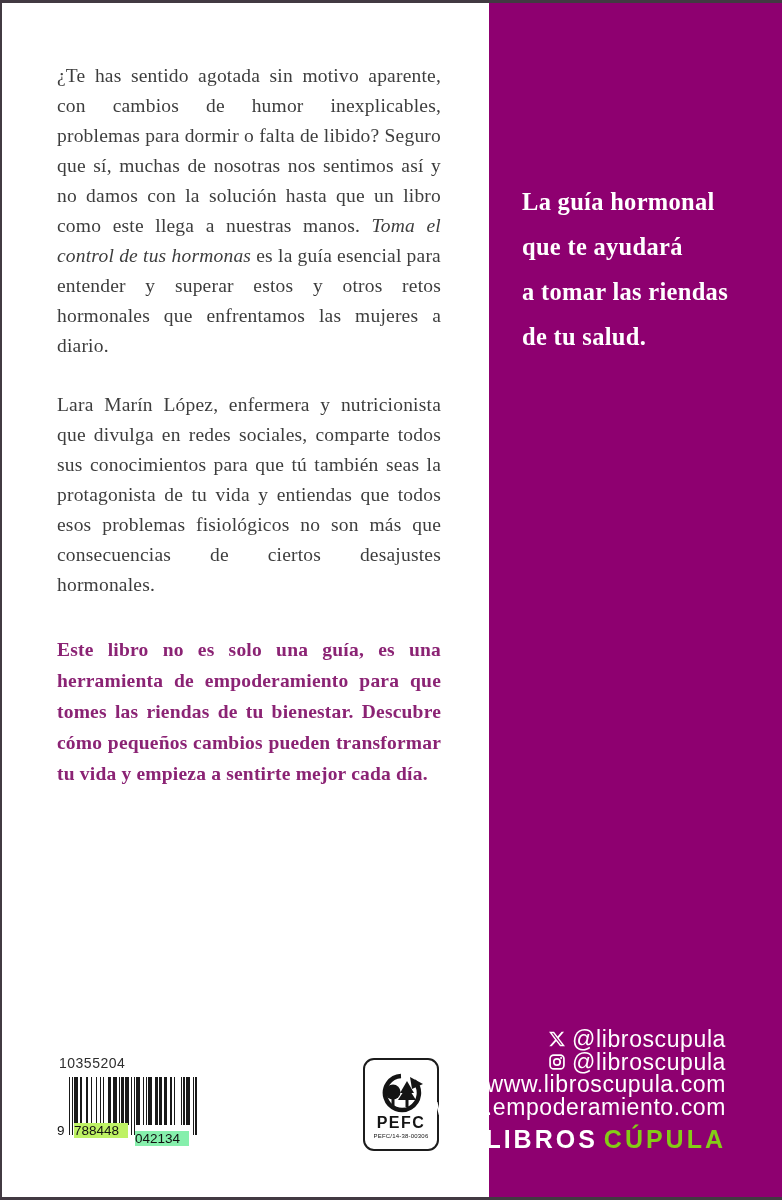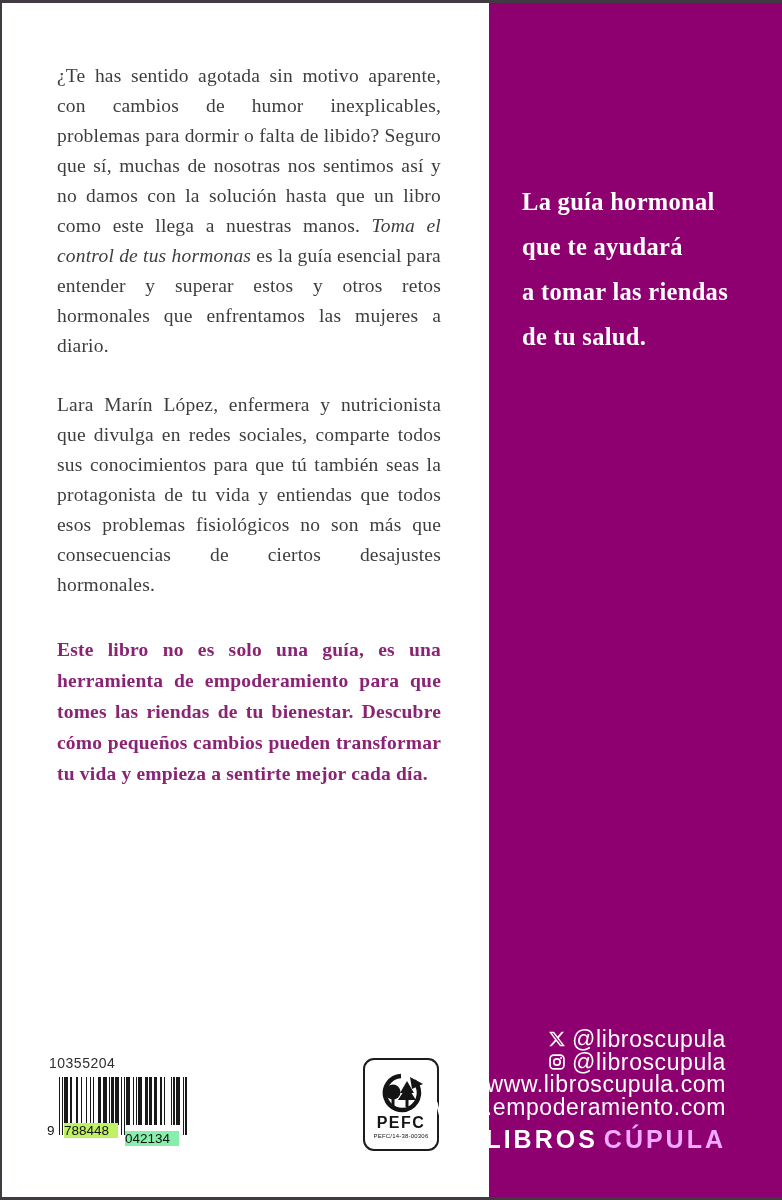--- a/index.html
+++ b/index.html
@@ -38,21 +38,21 @@
     font-size: 19.5px;
     line-height: 31px;
     font-weight: bold;
     text-align: justify;
     letter-spacing: 0.2px;
   }
 
   
   .barcode-block {
     position: absolute;
-    left: 45px;
+    left: 55px;
     top: 1052px;
     width: 150px;
   }
   .product-code {
     font-family: "Liberation Sans", sans-serif;
     font-size: 14px;
     color: #2e2e2e;
     letter-spacing: 0.5px;
     margin-left: 2px;
     margin-bottom: 6px;
@@ -158,21 +158,21 @@
   .social-line svg { display: block; }
   .publisher-logo {
     margin-top: 7px;
     font-family: "Liberation Sans", sans-serif;
     font-weight: bold;
     font-size: 25px;
     letter-spacing: 3px;
     white-space: nowrap;
   }
   .logo-libros { color: #ffffff; }
-  .logo-cupula { color: #f0abfc; margin-left: 6px; }
+  .logo-cupula { color: #84cc16; margin-left: 6px; }
 </style>
 </head>
 <body>
 
 <div class="page">
 
   <div class="left-col">
     <p class="body-para"><span>¿Te has sentido agotada sin motivo aparente, con cambios de humor inexplicables, problemas para dormir o falta de libido? Seguro que sí, muchas de nosotras nos sentimos así y no damos con la solución hasta que un libro como este llega a nuestras manos. </span><em>Toma el control de tus hormonas</em><span> es la guía esencial para entender y superar estos y otros retos hormonales que enfrentamos las mujeres a diario.</span></p>
     <p class="body-para">Lara Marín López, enfermera y nutricionista que divulga en redes sociales, comparte todos sus conocimientos para que tú también seas la protagonista de tu vida y entiendas que todos esos problemas fisiológicos no son más que consecuencias de ciertos desajustes hormonales.</p>
     <p class="accent-para" id="accent-para" style="color: rgb(139, 35, 116);">Este libro no es solo una guía, es una herramienta de empoderamiento para que tomes las riendas de tu bienestar. Descubre cómo pequeños cambios pueden transformar tu vida y empieza a sentirte mejor cada día.</p>

